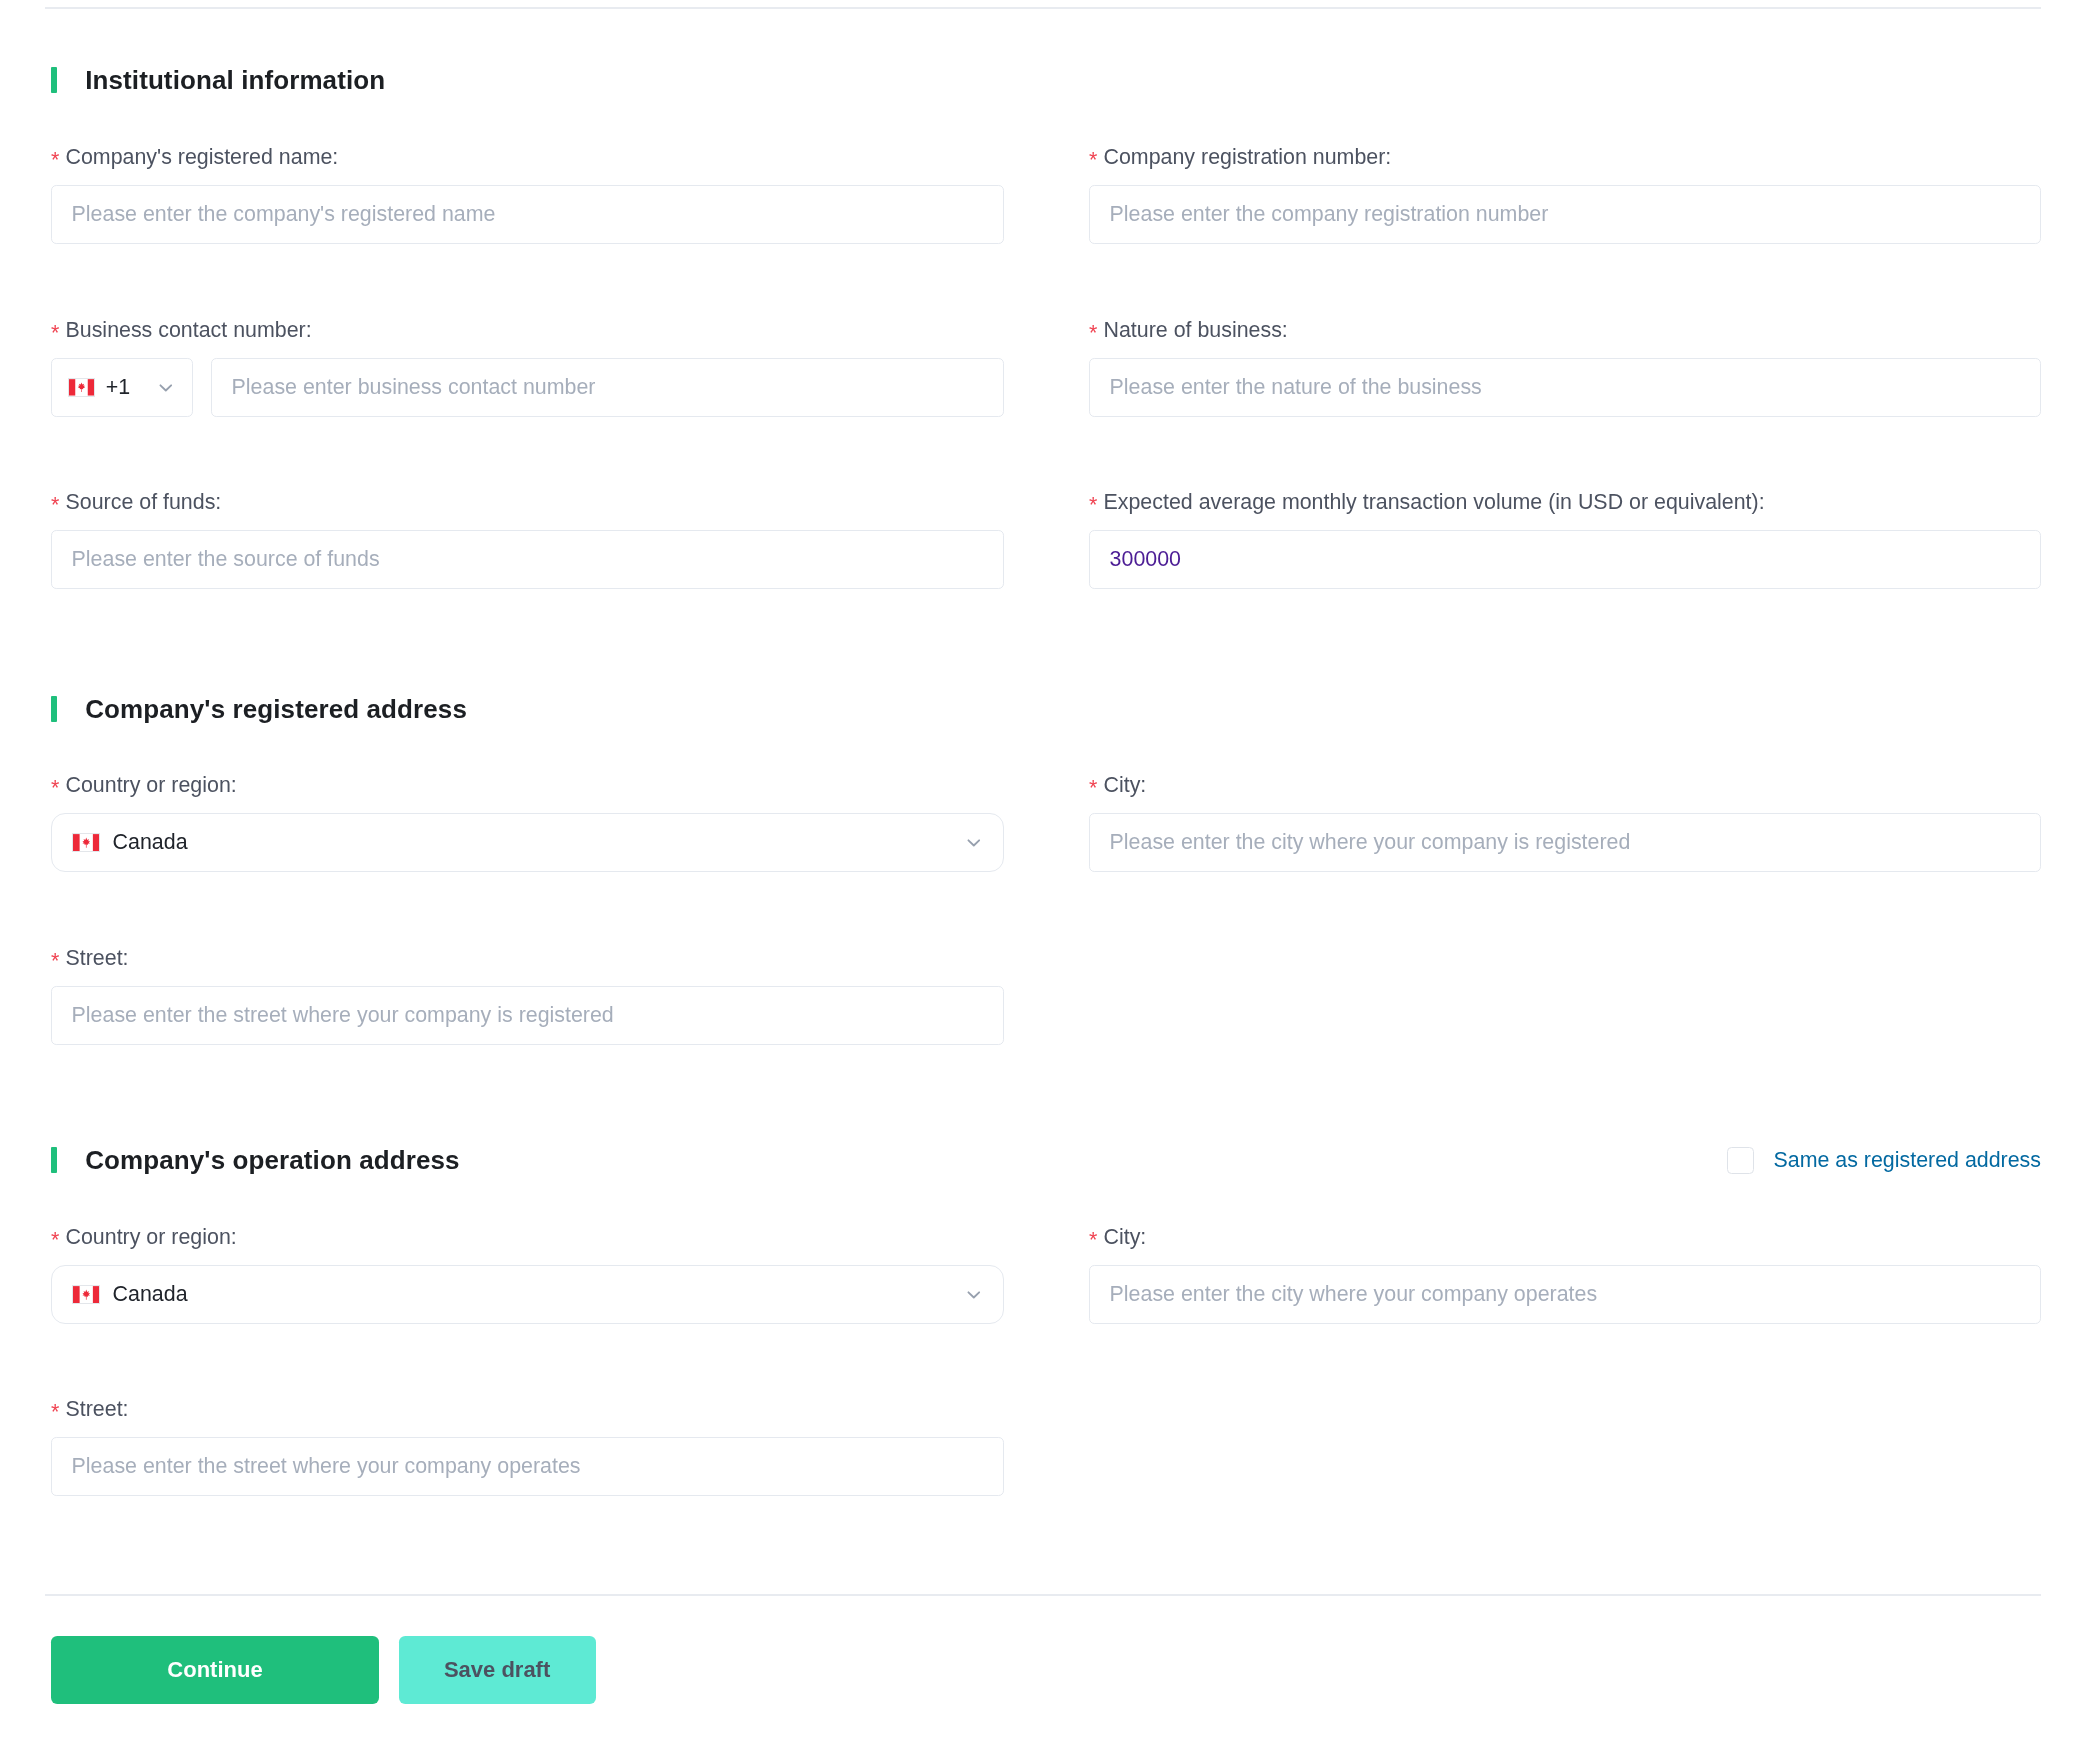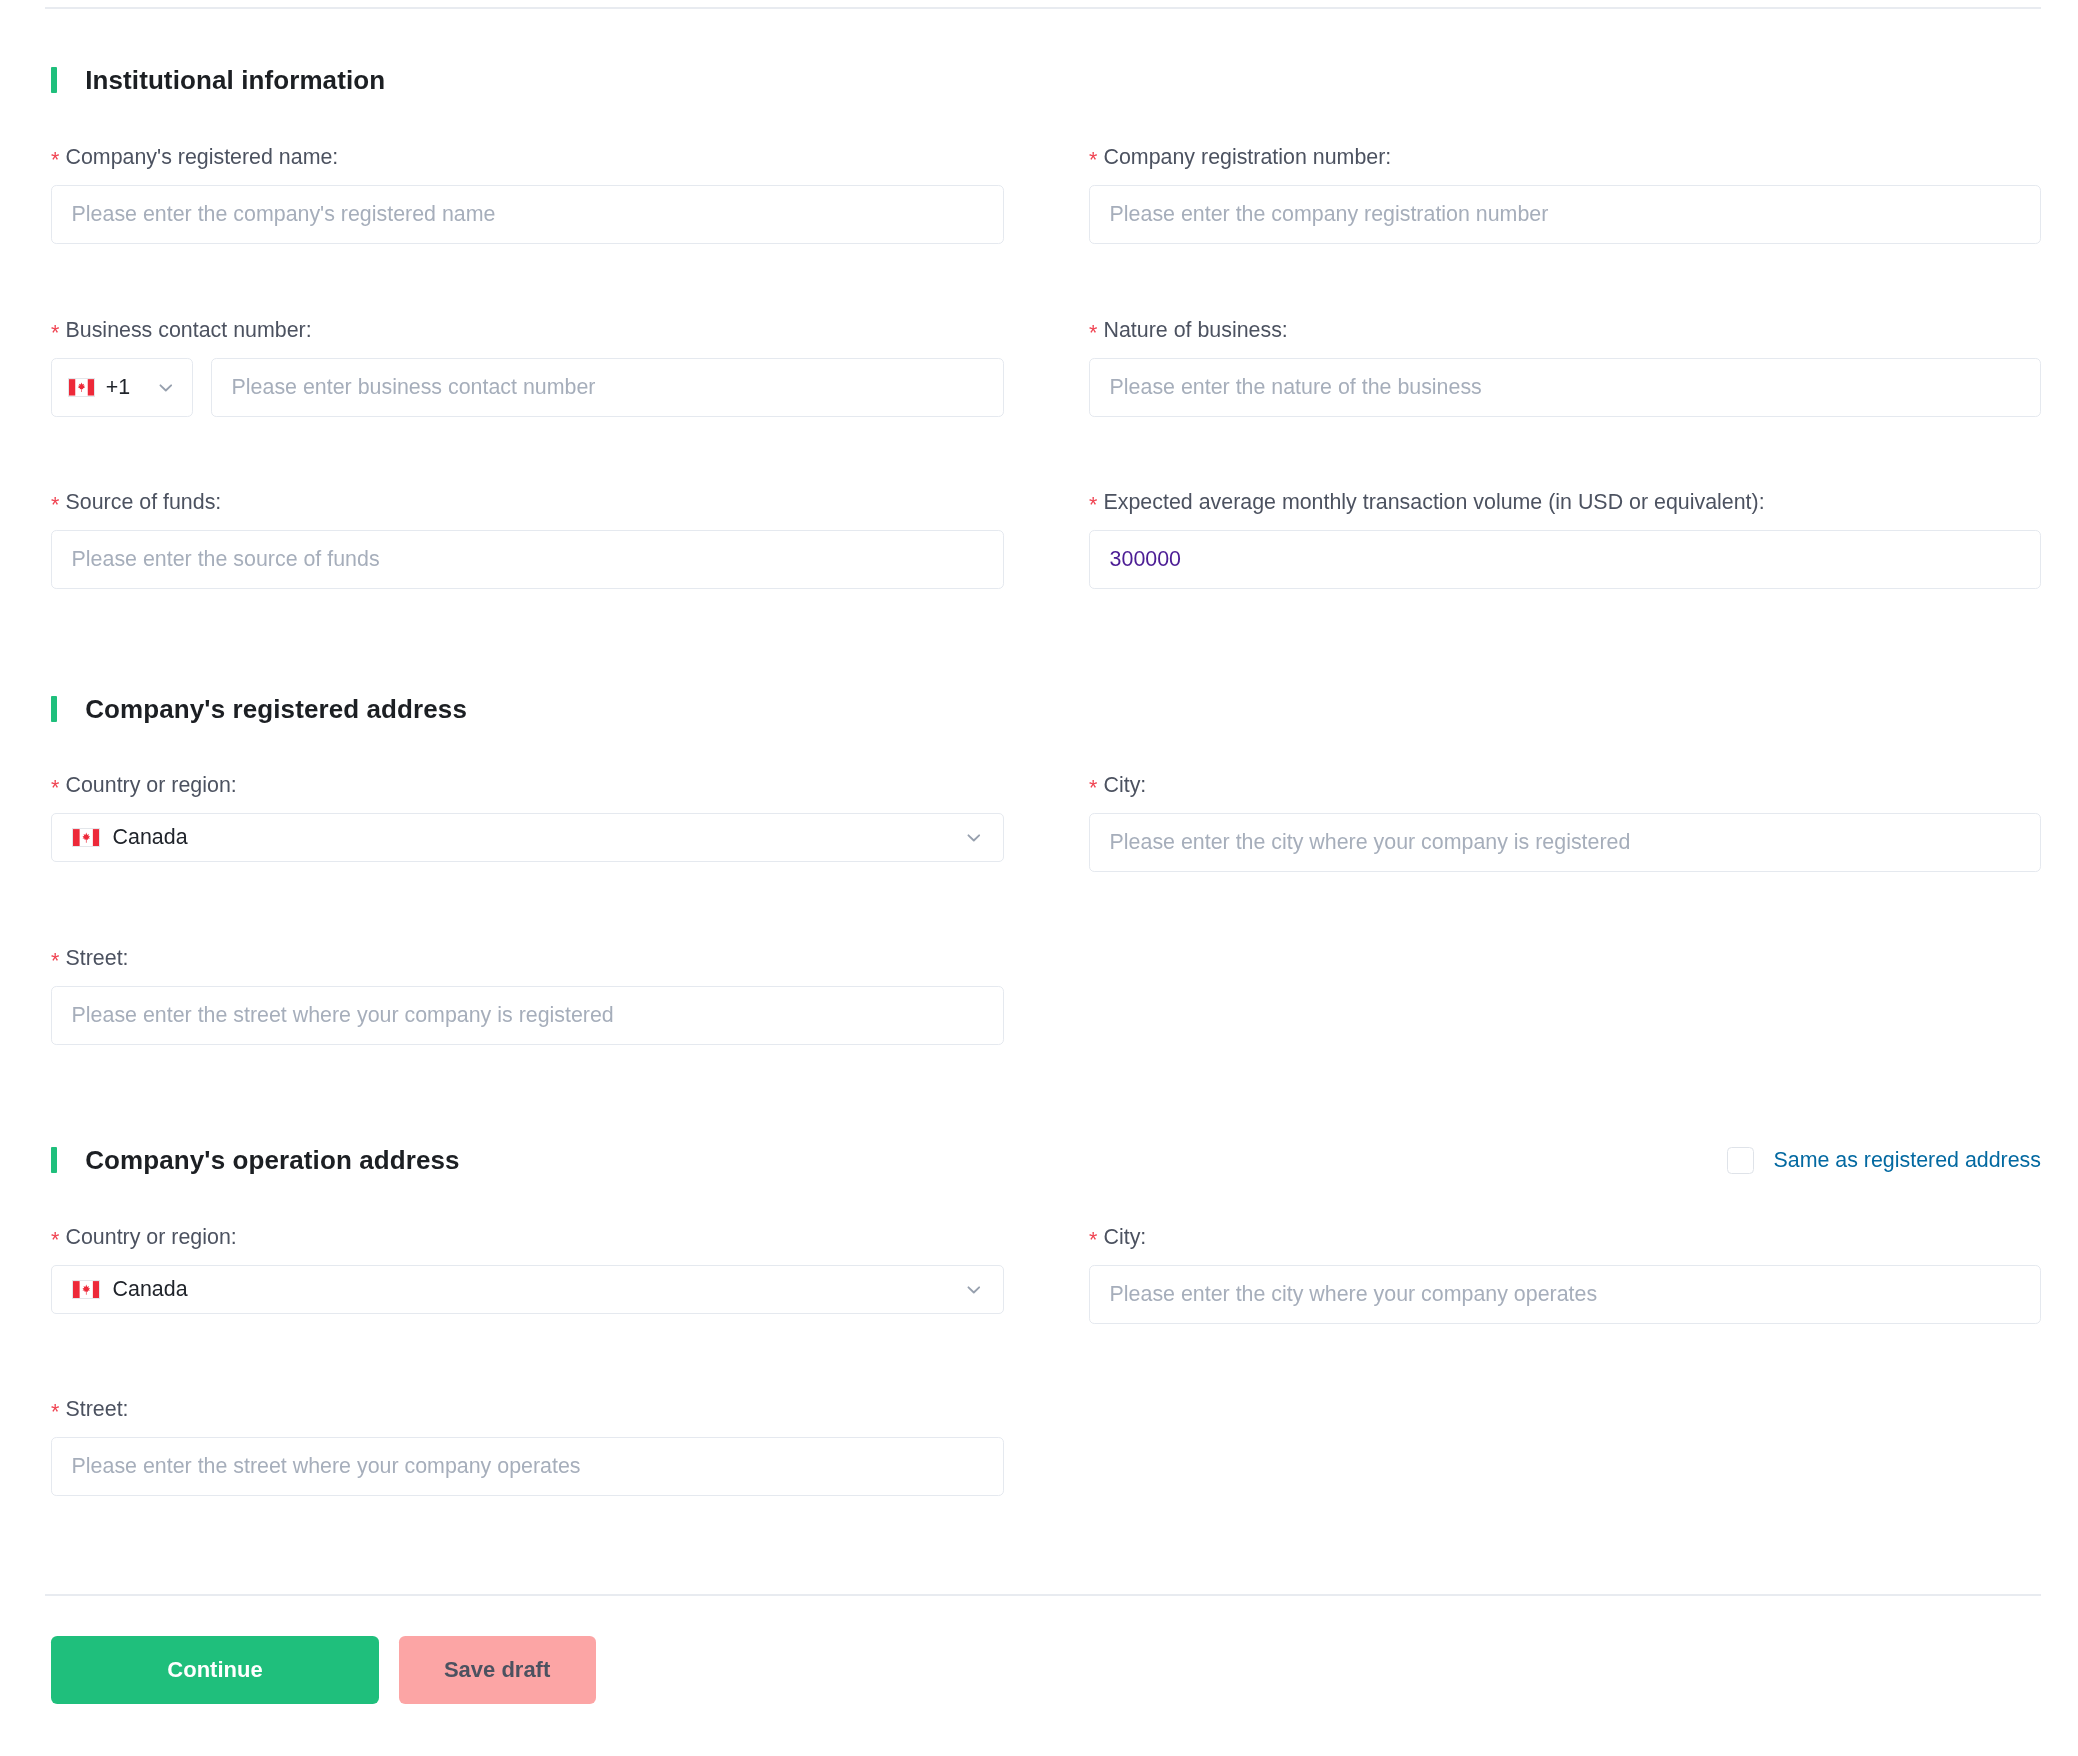--- a/index.html
+++ b/index.html
@@ -104,23 +104,23 @@
     color: #20242b;
     margin-left: 10.7px;
     font-weight: 500;
   }
   .phone-code .chev { margin-left: auto; }
   .phone-number { flex: 1 1 auto; }
 
   
   .select {
     width: 100%;
-    height: 49px;
+    height: 59px;
     border: 1.3px solid #e5e9ef;
-    border-radius: 5px;
+    border-radius: 14px;
     background: #fff;
     display: flex;
     align-items: center;
     padding: 0 19.6px;
   }
   .select .sel-label {
     font-size: 21.4px;
     color: #20242b;
     margin-left: 12.5px;
   }
@@ -185,21 +185,21 @@
     align-items: center;
     justify-content: center;
   }
   .btn-primary {
     width: 328px;
     background: #1FBF7C;
     color: #ffffff;
   }
   .btn-secondary {
     width: 197px;
-    background: #fca5a5;
+    background: #5eead4;
     color: #4c5260;
   }
 </style>
 </head>
 <body>
 
 <div class="page">
 
   <div class="hr hr-top"></div>
 

